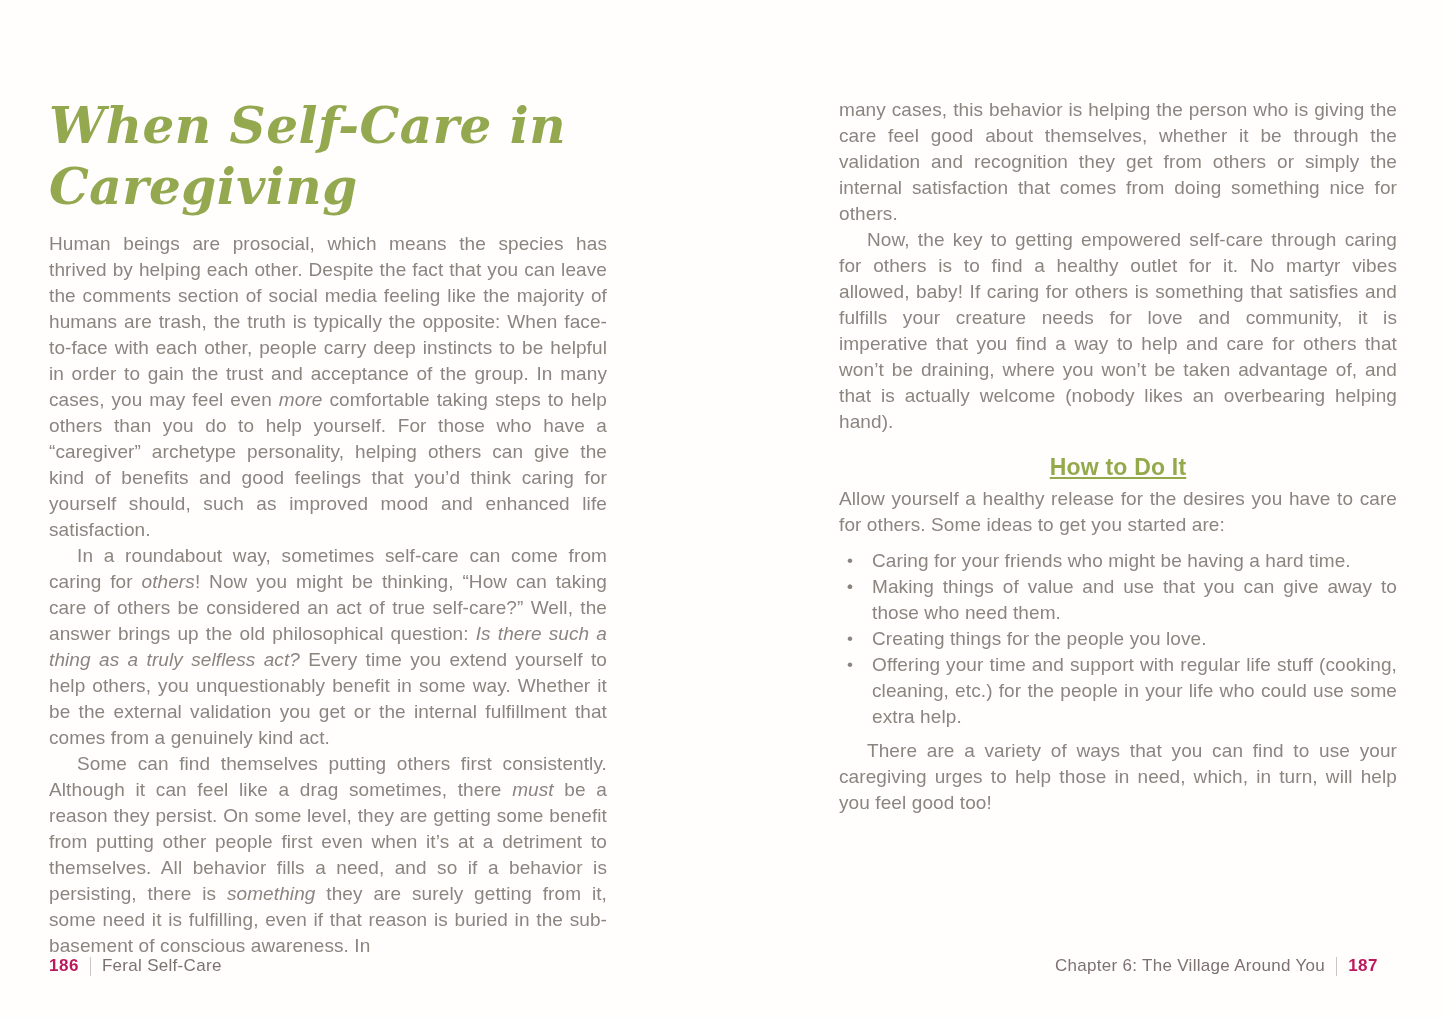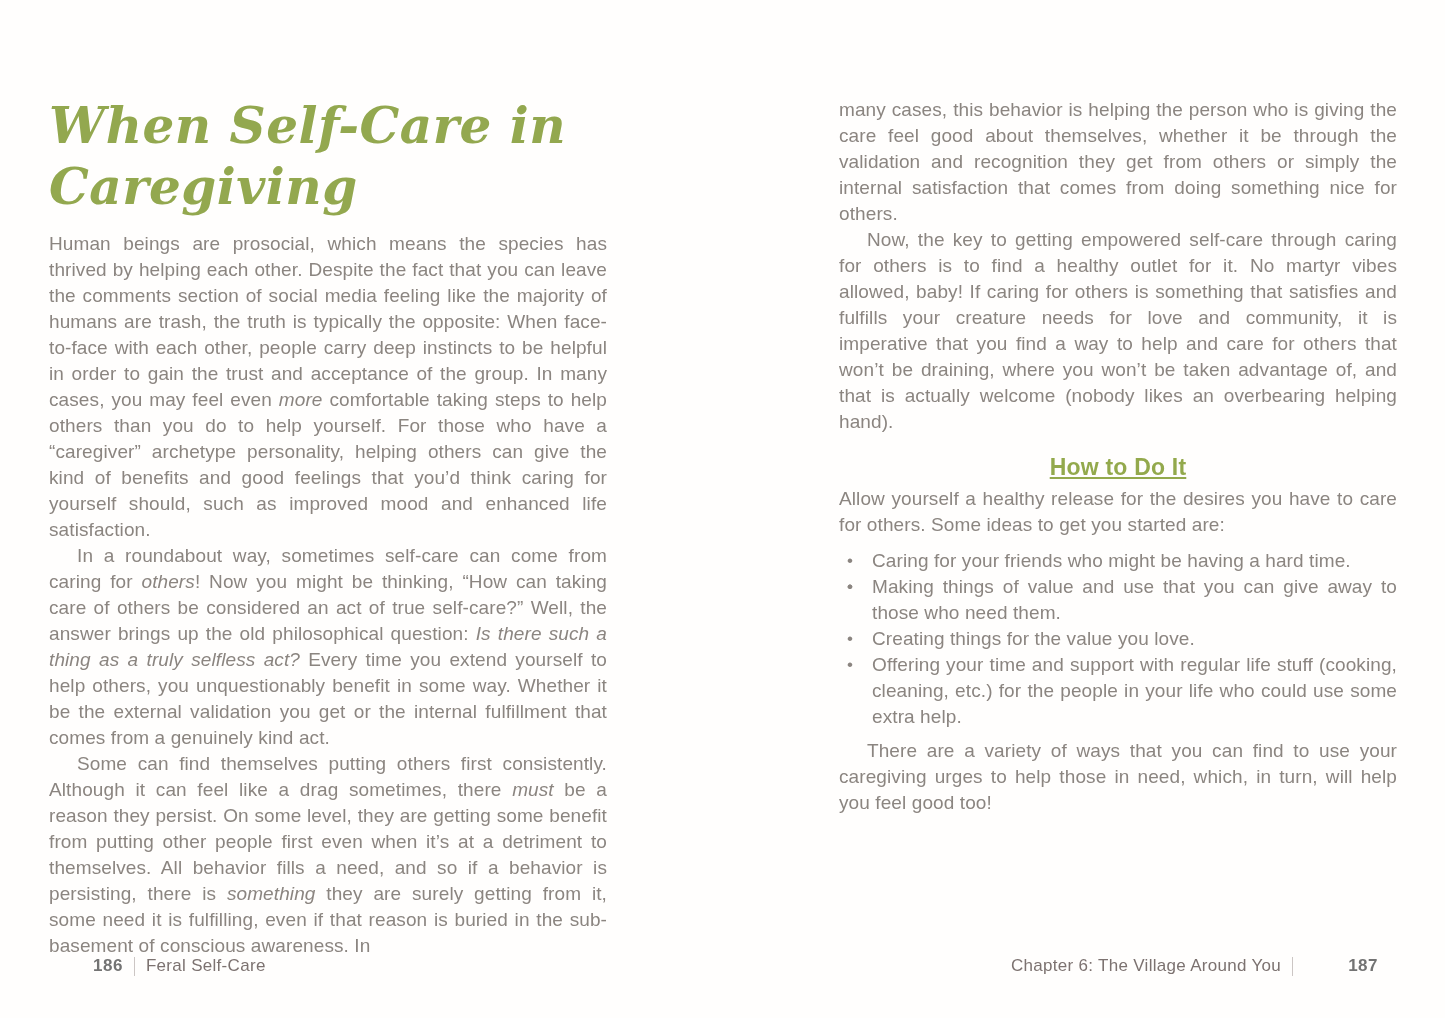--- a/index.html
+++ b/index.html
@@ -66,23 +66,22 @@
     display: flex;
     align-items: center;
     gap: 11px;
     font-size: 17px;
     line-height: 22px;
   }
   .footer-left  { left: 49px; }
   .footer-right { right: 67px; }
   .page-num {
     font-weight: 700;
-    color: #737373;
+    color: #be185d;
     letter-spacing: 0.5px;
-    margin-left: 44px;
   }
   .footer-divider {
     width: 1px;
     height: 19px;
     background: #ccc6c4;
   }
   .footer-label {
     color: #7c7270;
     letter-spacing: 0.3px;
   }
@@ -109,21 +108,21 @@
 
 
     <h2 class="section-heading">How to Do It</h2>
 
     <p class="body-p intro">Allow yourself a healthy release for the desires you have to care for others. Some ideas to get you started are:</p>
 
     <ul class="bullet-list">
       <li class="bullet-item"><span class="bullet-marker">•</span><span>Caring for your friends who might be having a hard time.</span></li>
       <li class="bullet-item"><span class="bullet-marker">•</span></li>
       <li class="bullet-item"><span class="bullet-marker">•</span><span>Making things of value and use that you can give away to those who need them.</span></li>
-      <li class="bullet-item"><span class="bullet-marker">•</span><span>Creating things for the value you love.</span></li>
+      <li class="bullet-item"><span class="bullet-marker">•</span><span>Creating things for the people you love.</span></li>
       <li class="bullet-item"><span class="bullet-marker">•</span><span>Offering your time and support with regular life stuff (cooking, cleaning, etc.) for the people in your life who could use some extra help.</span></li>
     </ul>
 
     <p class="body-p closing">There are a variety of ways that you can find to use your caregiving urges to help those in need, which, in turn, will help you feel good too!</p>
   </section>
 
   <div class="footer footer-left">
     <span class="page-num">186</span>
     <span class="footer-divider"></span>
     <span class="footer-label">Feral Self-Care</span>

